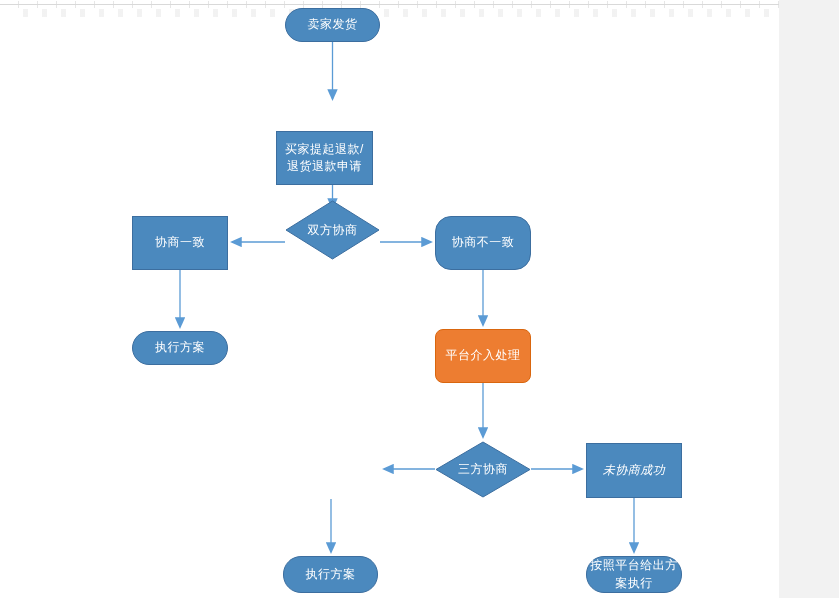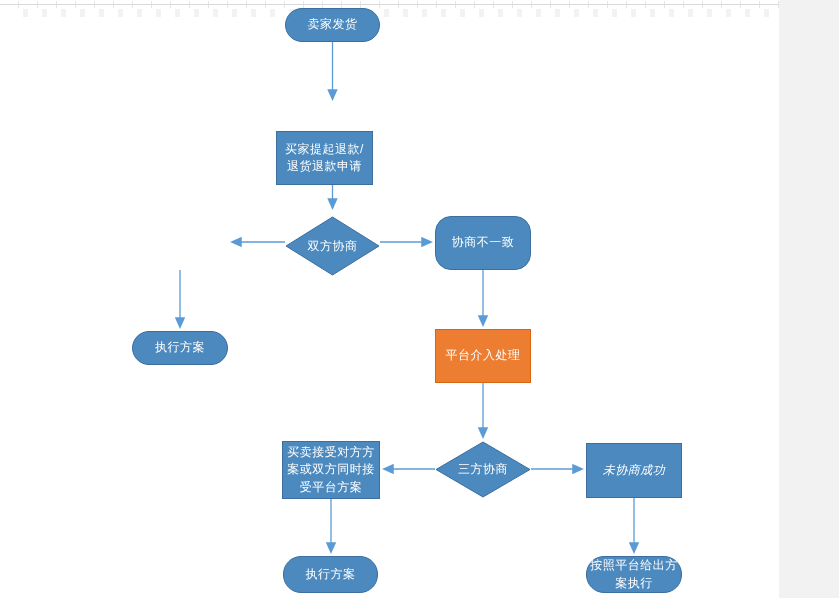--- a/index.html
+++ b/index.html
@@ -96,50 +96,50 @@
   </svg>
 
   <div class="node terminator" style="left:285px;top:8px;width:95px;height:34px;border-radius:17px;">
     <span>卖家发货</span>
   </div>
 
   <div class="node process" style="left:276px;top:103px;width:97px;height:54px;margin-top:28px;">
     <span>买家提起退款/退货退款申请</span>
   </div>
 
-  <div class="decision" style="left:285px;top:216px;width:95px;height:60px;text-align:center;">
+  <div class="decision" style="left:285px;top:200px;width:95px;height:60px;text-align:center;">
     <svg width="95" height="60">
       <polygon class="diamond-shape" points="47.5,1 94,30 47.5,59 1,30"></polygon>
     </svg>
     <div class="label">双方协商</div>
   </div>
 
+  <div class="node process" style="left:132px;top:216px;width:96px;height:54px;">
+    <span>协商一致</span>
+  </div>
 
   <div class="node process" style="left:435px;top:216px;width:96px;height:54px;border-radius:16px;">
     <span>协商不一致</span>
   </div>
 
   <div class="node terminator" style="left:132px;top:331px;width:96px;height:34px;border-radius:17px;">
     <span>执行方案</span>
   </div>
 
-  <div class="node process highlight" style="left:435px;top:329px;width:96px;height:54px;">
+  <div class="node process highlight" style="left:435px;top:329px;width:96px;height:54px;border-radius:8px;">
     <span>平台介入处理</span>
   </div>
 
   <div class="decision" style="left:435px;top:441px;width:96px;height:57px;text-align:center;">
     <svg width="96" height="57">
       <polygon class="diamond-shape" points="48,1 95,28.5 48,56 1,28.5"></polygon>
     </svg>
     <div class="label">三方协商</div>
   </div>
 
-  <div class="node process" style="left:282px;top:441px;width:98px;height:58px;">
-    <span>买卖接受对方方案或双方同时接受平台方案</span>
-  </div>
 
   <div class="node process" style="left:586px;top:443px;width:96px;height:55px;font-style:italic;">
     <span>未协商成功</span>
   </div>
 
   <div class="node terminator" style="left:283px;top:556px;width:95px;height:37px;border-radius:18px;">
     <span>执行方案</span>
   </div>
 
   <div class="node terminator" style="left:586px;top:556px;width:96px;height:37px;border-radius:18px;">

